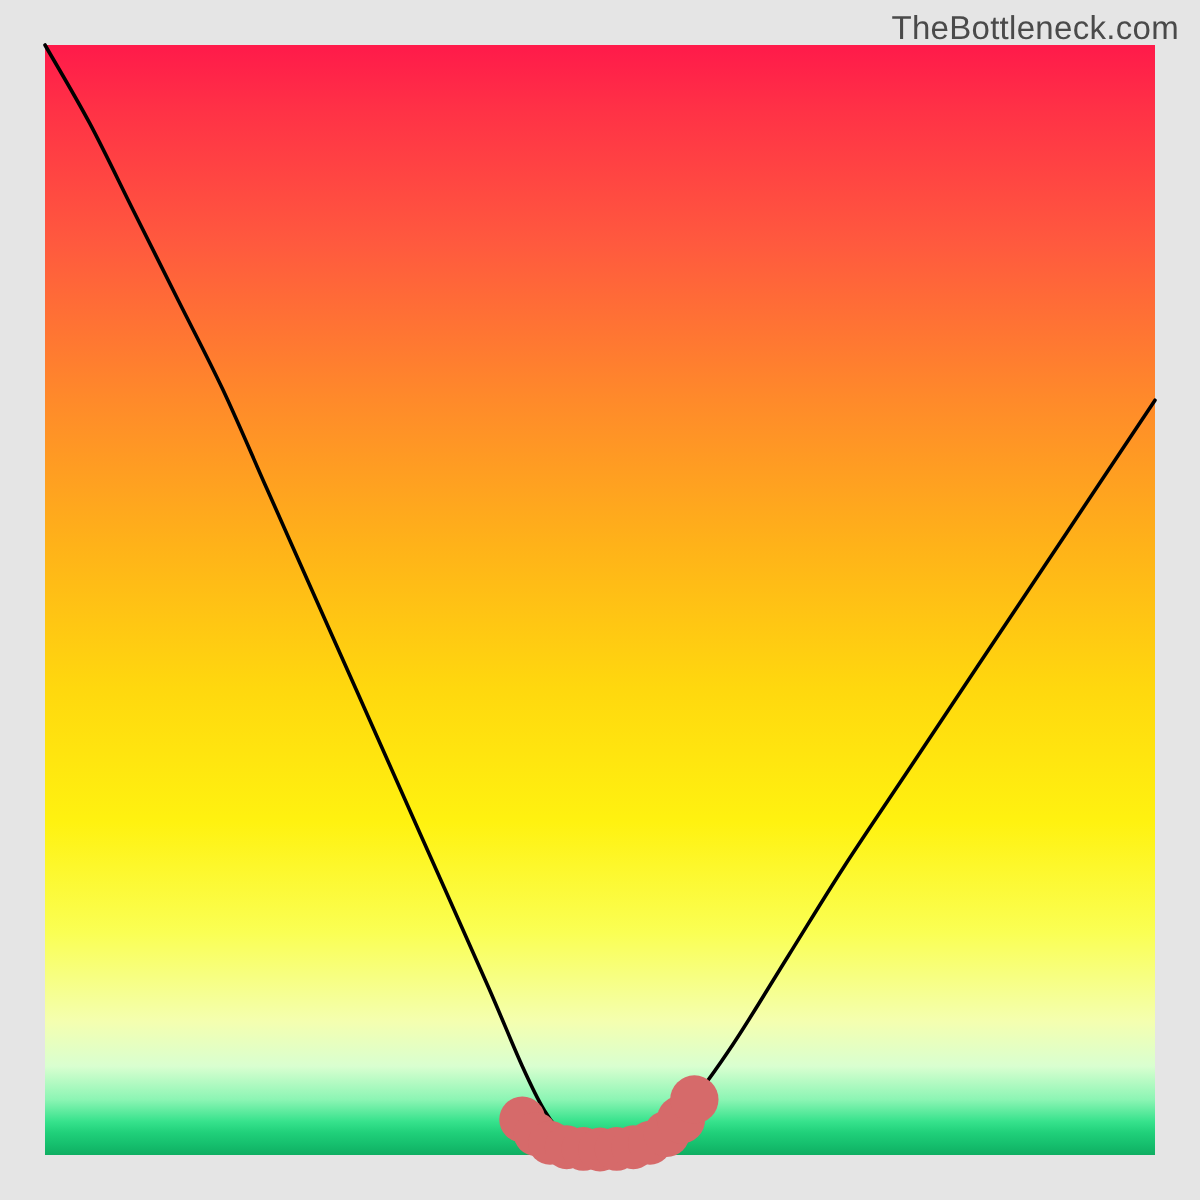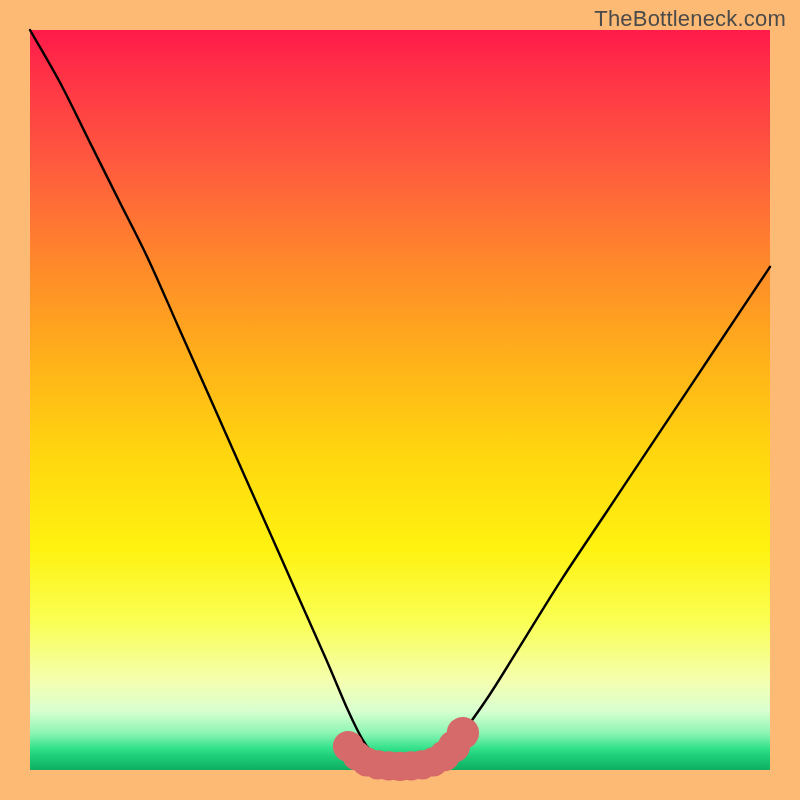--- a/index.html
+++ b/index.html
@@ -10,21 +10,21 @@
     background: #000;
     overflow: hidden;
     font-family: Arial, Helvetica, sans-serif;
   }
   .frame {
     position: absolute;
     left: 0;
     top: 0;
     width: 800px;
     height: 800px;
-    background: #fdba74;
+    background: #e5e5e5;
     text-align: center;
   }
   .plot {
     position: absolute;
     left: 30px;
     top: 30px;
     width: 740px;
     height: 740px;
     
     background: linear-gradient(

